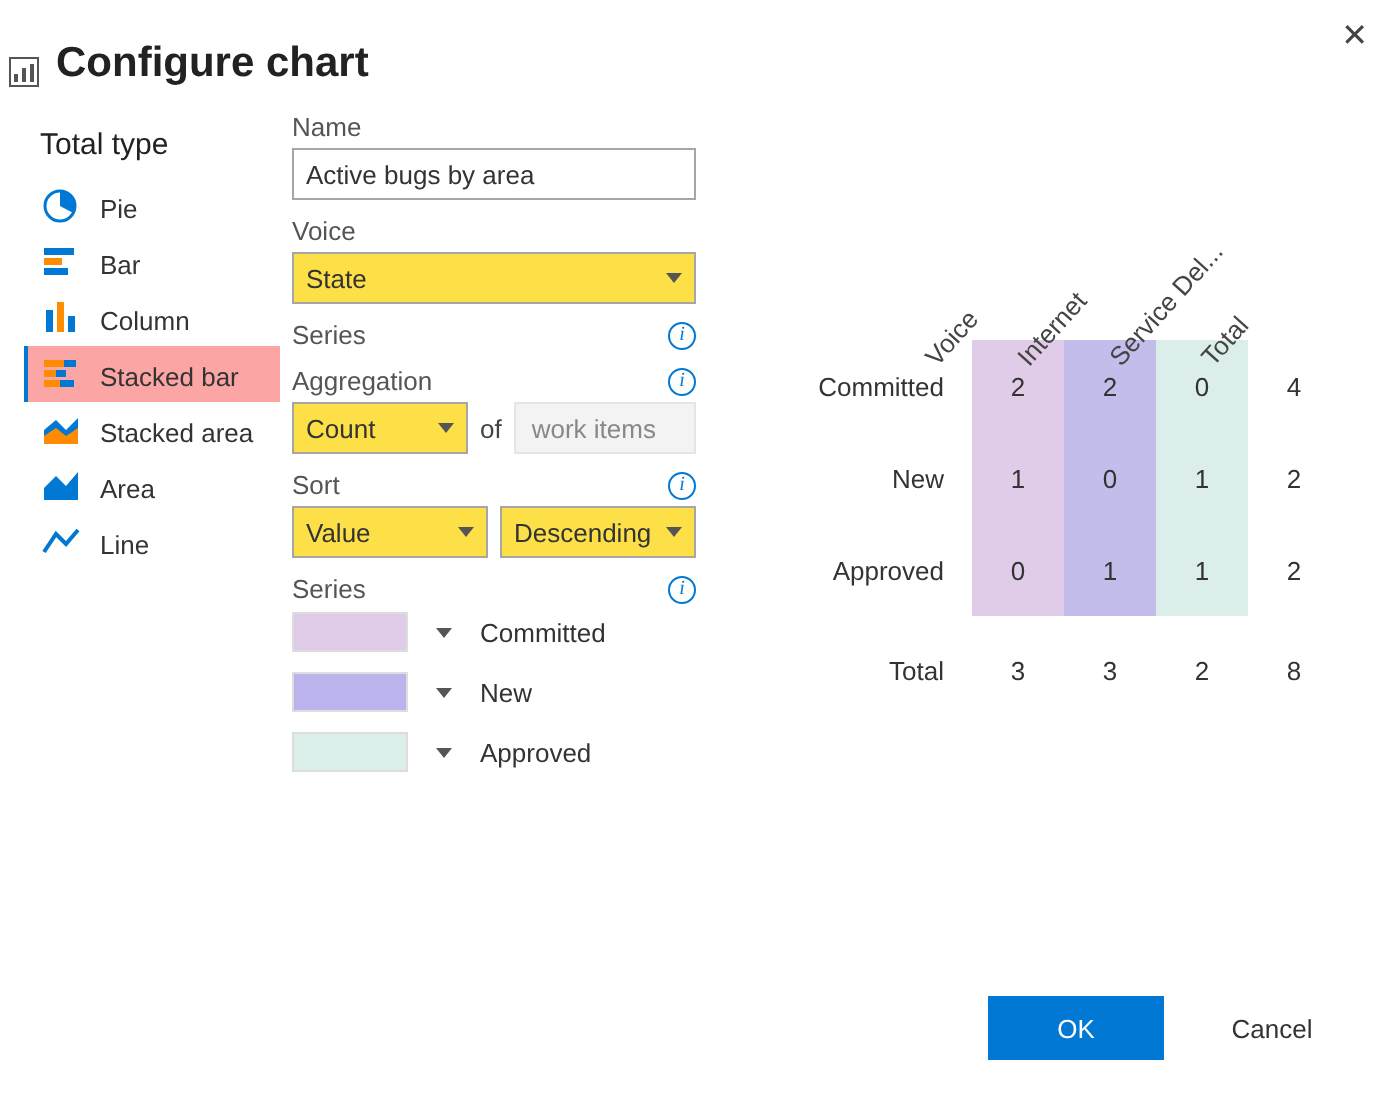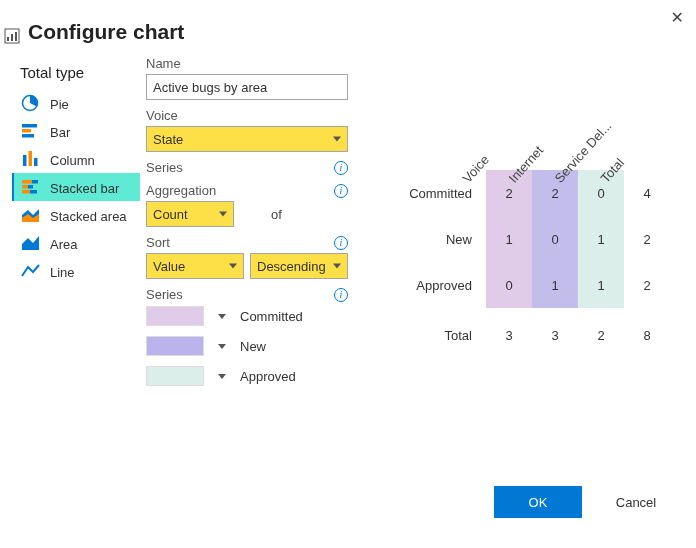--- a/index.html
+++ b/index.html
@@ -14,39 +14,39 @@
   .dialog { position: relative; width: 696px; height: 548px; }
   .close-btn { position: absolute; top: 4px; right: 8px; font-size: 16px; color: #444; cursor: pointer; background:none;border:none;padding:4px;}
   .title-row { display:flex; align-items:flex-end; gap:8px; padding: 20px 0 12px 4px; }
   .title-row .icon { width:16px; height:16px; }
   .title-row h1 { font-size:21px; margin:0; font-weight:600; color:#222; }
   .body-row { display:flex; padding: 0 0 0 12px; }
   .sidebar { width: 128px; padding-top:4px; }
   .sidebar-header { font-size:15px; padding:4px 8px 8px 8px; color:#222; }
   .ct-item { display:flex; align-items:flex-end; gap:8px; padding:5px 6px; cursor:pointer; border-left:2px solid transparent; }
   .ct-item .ct-icon { width:22px; height:18px; display:inline-flex; align-items:center; justify-content:center; }
-  .ct-item.selected { background:#5eead4; border-left:2px solid #0078d4; }
+  .ct-item.selected { background:#fca5a5; border-left:2px solid #0078d4; }
   .form-col { width: 216px; padding-left:6px; padding-right:8px; }
   .field { margin-bottom:8px; position:relative; }
   .field-label-row { display:flex; align-items:center; justify-content:space-between; margin-bottom:3px;}
   .field-label { font-size:13px; color:#555; }
   .info-icon { width:14px; height:14px; border:1px solid #0078d4; border-radius:50%; color:#0078d4; font-size:10px; line-height:12px; text-align:center; display:inline-block; font-style: italic; font-family: Georgia, serif; cursor:pointer;}
   .input, .select {
     width:100%; height:26px; border:1px solid #a6a6a6; background:#fff;
     padding:4px 6px; font:inherit; color:#333;
   }
   .select { appearance:none; background:#fde047; padding-right:20px; position:relative;}
   .select-wrap { position:relative; }
   .select-wrap::after {
     content:""; position:absolute; right:7px; top:50%; transform:translateY(-50%);
     border-left:4px solid transparent; border-right:4px solid transparent; border-top:5px solid #555; pointer-events:none;
   }
   .agg-row { display:flex; align-items:center; gap:6px; }
   .agg-row .select-wrap { width:88px; }
-  .agg-row .of-label { color:#444;margin-left:31px; }
+  .agg-row .of-label { color:#444; }
   .agg-ro { height:26px; background:#f3f3f3; border:1px solid #e5e5e5; color:#888; padding:0 8px; display:inline-flex; align-items:center; flex:1;}
   .sort-row { display:flex; gap:6px; }
   .sort-row .select-wrap { flex:1; }
   .series-row { display:flex; align-items:center; gap:14px; margin:4px 0 10px 0; }
   .swatch { width:58px; height:20px; border:1px solid #ddd; display:inline-block; }
   .chev-down { border-left:4px solid transparent; border-right:4px solid transparent; border-top:5px solid #555; width:0;height:0; display:inline-block; cursor:pointer;}
   .series-label { color:#333; }
   .clear-link { color:#0078d4; cursor:pointer; margin-top:6px; display:inline-block; }
   .preview { flex:1; padding: 50px 0 0 40px; }
 
@@ -57,21 +57,21 @@
     width:46px; height:46px; text-align:center; vertical-align:middle; font-weight:400; color:#333; padding:0;
   }
   table.pivot th.rowhdr { width:90px; text-align:right; padding-right:14px; }
   table.pivot td.cell { }
   table.pivot tr.totalrow td, table.pivot tr.totalrow th { height:54px; }
   .cell-c0 { background:#e0cce8; } 
   .cell-c1 { background:#c2bdeb; }
   .cell-c2 { background:#dceee9; }
   .cell-total { background:#fff; }
 
-  .button-row { position:absolute; bottom:30px; right:22px; display:flex; gap:16px; align-items:flex-end;}
+  .button-row { position:absolute; bottom:18px; right:22px; display:flex; gap:16px; align-items:flex-end;}
   .btn-primary { background:#0078d4; color:#fff; border:none; height:32px; width:88px; font:inherit; cursor:pointer;}
   .btn-secondary { background:none; border:none; color:#333; font:inherit; height:32px; width:76px; cursor:pointer; text-align:center;}
 </style>
 </head>
 <body>
 
 <div class="dialog">
 
   <button class="close-btn" aria-label="Close">
     <span>✕</span>
@@ -202,20 +202,21 @@
           <span class="field-label">Aggregation</span>
           <span class="info-icon">i</span>
         </div>
         <div class="agg-row">
           <div class="select-wrap">
             <select class="select">
               <option>Count</option>
             </select>
           </div>
           <span class="of-label">of</span>
+          <span class="agg-ro">work items</span>
         </div>
       </div>
 
       <div class="field">
         <div class="field-label-row">
           <span class="field-label">Sort</span>
           <span class="info-icon">i</span>
         </div>
         <div class="sort-row">
           <div class="select-wrap">

